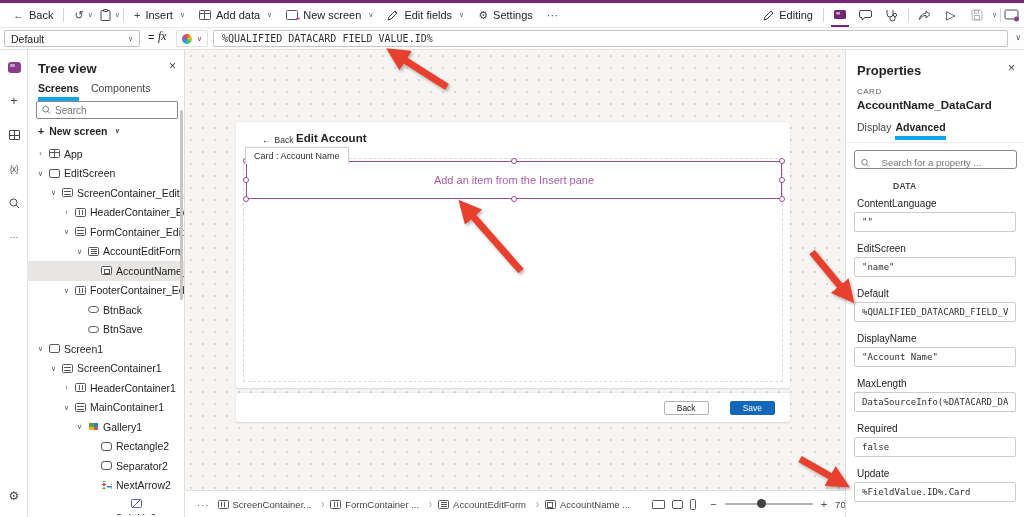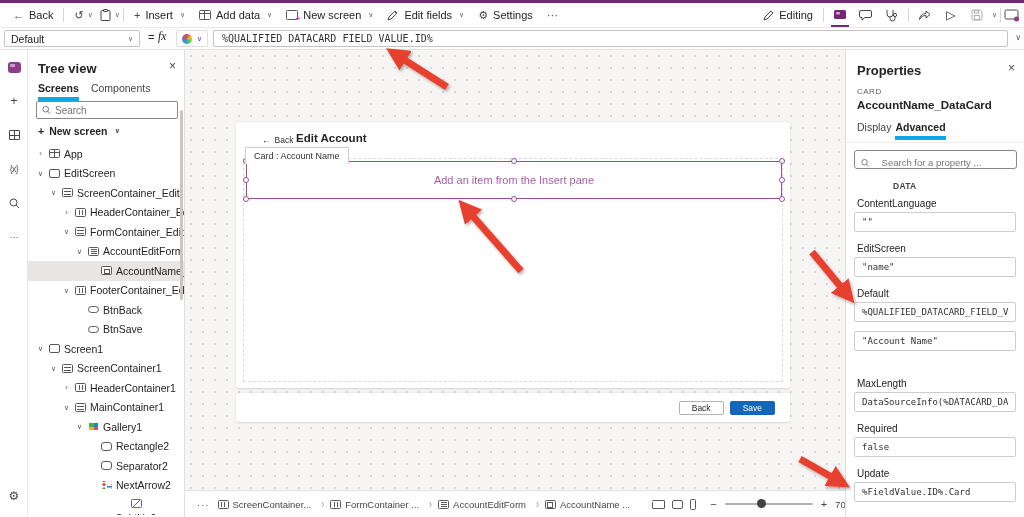--- a/index.html
+++ b/index.html
@@ -83,21 +83,21 @@
   .app-back { position:absolute; left:26px; top:13px; font-size:8.5px; color:#323130; display:flex; gap:4px; align-items:center; cursor:pointer; }
   .app-title { position:absolute; left:60px; top:10px; font-size:11.5px; font-weight:bold; }
   .inner-dashed { position:absolute; left:7px; right:7px; top:36px; bottom:6px; border:1px dashed #dddbd9; }
   .card-sel { position:absolute; left:10px; top:39px; width:536px; height:38px; border:1.4px solid #9a4d9a; background:#fff; z-index:2; }
   .card-hint { position:absolute; inset:0; display:flex; align-items:center; justify-content:center; font-size:11px; color:#aa5caa; }
   .handle { position:absolute; width:6px; height:6px; border:1.2px solid #9a4d9a; background:#fff; border-radius:50%; }
   .card-tag { position:absolute; left:9px; top:25px; height:17px; background:#fff; border:1px solid #d4d2d0; border-bottom:none; display:flex; align-items:center; padding:0 8px; font-size:9px; color:#323130; z-index:3; box-shadow:0 -1px 2px rgba(0,0,0,0.05); }
   .sheet-footer { left:51px; top:343px; width:554px; height:29px; display:flex; align-items:center; justify-content:flex-end; gap:6px; padding-right:15px; }
   .btn { height:14px; border-radius:2px; font-size:8.5px; display:flex; align-items:center; justify-content:center; padding:0 12px; cursor:pointer; }
   .btn-outline { background:#fff; border:1px solid #b5b3b1; color:#242424; }
-  .btn-primary { background:#1267b8; border:1px solid #1267b8; color:#fff; }
+  .btn-primary { background:#1267b8; border:1px solid #1267b8; color:#fff;margin-left:15px; }
 
   
   .bottom-bar { position:absolute; left:185px; bottom:0; width:660px; height:27px; background:#fff; border-top:1px solid #e4e2e0; display:flex; align-items:center; font-size:9.5px; color:#484644; }
   .bb-more { margin-left:12px; letter-spacing:1px; cursor:pointer; }
   .bc-list { display:flex; align-items:center; margin-left:8px; }
   .bc-item { display:flex; align-items:center; gap:4px; cursor:pointer; white-space:nowrap; }
   .bc-sep { margin:0 6px; color:#a19f9d; font-size:9px; transform:scaleY(1.4); }
   .bc-item:last-child .bc-sep { display:none; }
   .bb-canvas-icon { width:13px; height:13px; border-radius:3px; background:#8b3d8b; margin-left:14px; position:relative; cursor:pointer; }
   .bb-canvas-icon::before { content:""; position:absolute; left:3px; top:3px; width:6px; height:6px; background:linear-gradient(135deg,transparent 42%,#fff 42% 58%,transparent 58%); }
@@ -530,20 +530,21 @@
       </div>
 
       <div class="pfield">
         <div class="pf-label">Default</div>
         <div class="pf-box">
           <span class="pf-val">%QUALIFIED_DATACARD_FIELD_VALUE.ID%</span>
         </div>
       </div>
 
       <div class="pfield">
+        <div class="pf-label">DisplayName</div>
         <div class="pf-box">
           <span class="pf-val">"Account Name"</span>
         </div>
       </div>
 
       <div class="pfield">
         <div class="pf-label">MaxLength</div>
         <div class="pf-box">
           <span class="pf-val">DataSourceInfo(%DATACARD_DATASOURCE_N…</span>
         </div>

